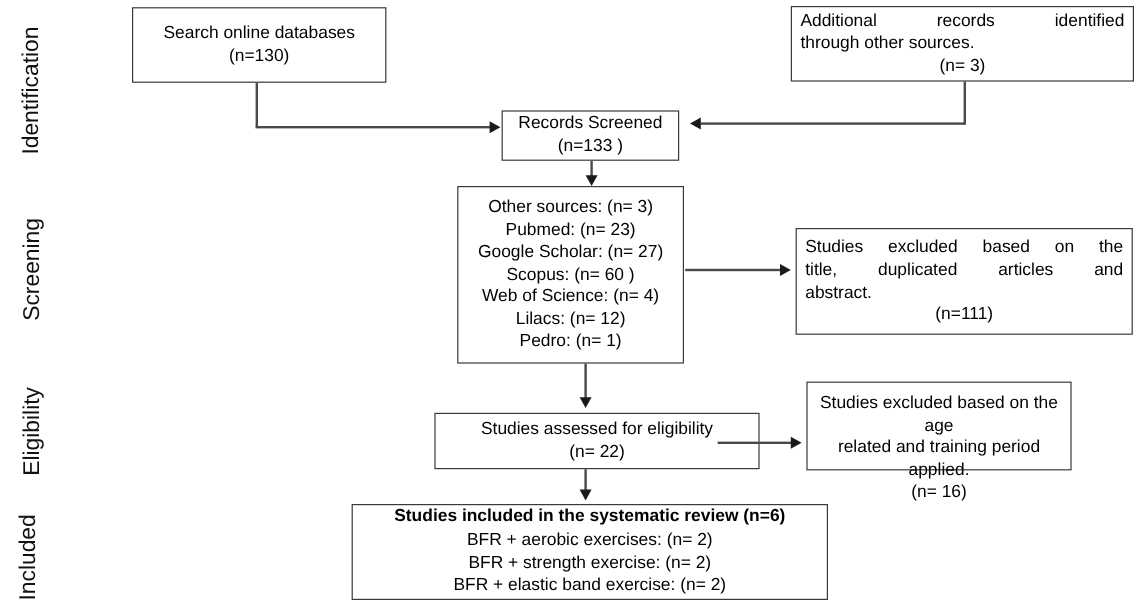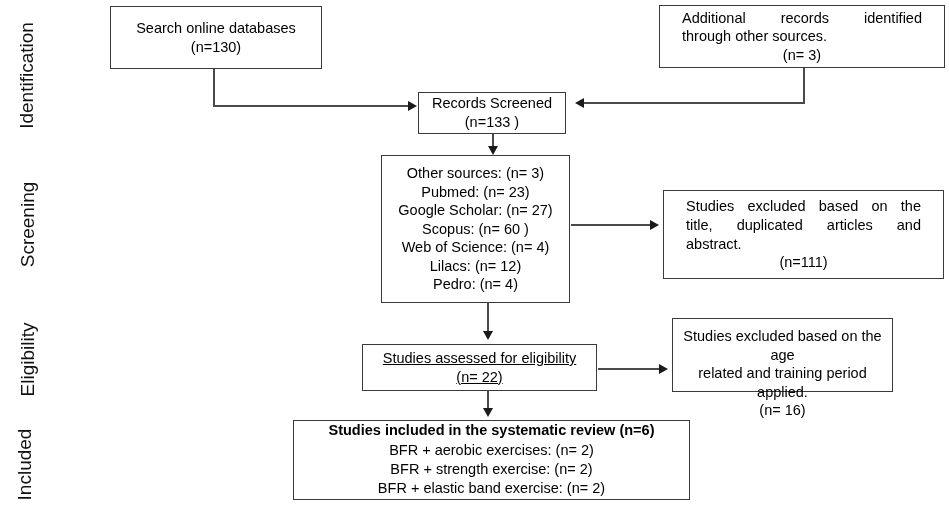--- a/index.html
+++ b/index.html
@@ -41,21 +41,21 @@
     color: #000000;
     display: flex;
     flex-direction: column;
     justify-content: center;
   }
   .box .ln { display: block; }
   .box.center  { text-align: center; }
   .box.left    { text-align: left; align-items: center; }
 
   .pad-c  { padding: 2px 4px; }
-  .pad-j  { padding: 6px 22px; }
+  .pad-j  { padding: 6px 7px; }
   .pad-l  { padding: 5px 9px; }
 
   .bold { font-weight: bold; }
 
   .just-block {
     text-align: justify;
     text-align-last: justify;
     display: block;
   }
   .just-last {
@@ -123,31 +123,31 @@
     <span class="ln">(n=133 )</span>
   </div>
 
   <div class="box left pad-l" style="left:381px; top:155px; width:189px; height:148px;">
     <span class="ln">Other sources: (n= 3)</span>
     <span class="ln">Pubmed:  (n= 23)</span>
     <span class="ln">Google Scholar: (n= 27)</span>
     <span class="ln">Scopus: (n= 60 )</span>
     <span class="ln">Web of Science: (n= 4)</span>
     <span class="ln">Lilacs: (n= 12)</span>
-    <span class="ln">Pedro: (n= 4)</span>
+    <span class="ln">Pedro: (n= 1)</span>
   </div>
 
   <div class="box pad-j" style="left:663px; top:190px; width:281px; height:89px;">
     <span class="just-block">Studies excluded based on the</span>
     <span class="just-block">title, duplicated articles and</span>
     <span class="just-last">abstract.</span>
     <span class="cen-line">(n=111)</span>
   </div>
 
-  <div class="box center pad-c" style="left:362px; top:344px; width:235px; height:47px;text-decoration:underline;">
+  <div class="box center pad-c" style="left:362px; top:344px; width:271px; height:47px;">
     <span class="ln">Studies assessed for eligibility</span>
     <span class="ln">(n= 22)</span>
   </div>
 
   <div class="box center pad-c" style="left:672px; top:318px; width:221px; height:74px; justify-content:flex-start; padding-top:8px;">
     <span class="ln">Studies excluded based on the age</span>
     <span class="ln">related and training period applied.</span>
     <span class="ln">(n= 16)</span>
   </div>
 

